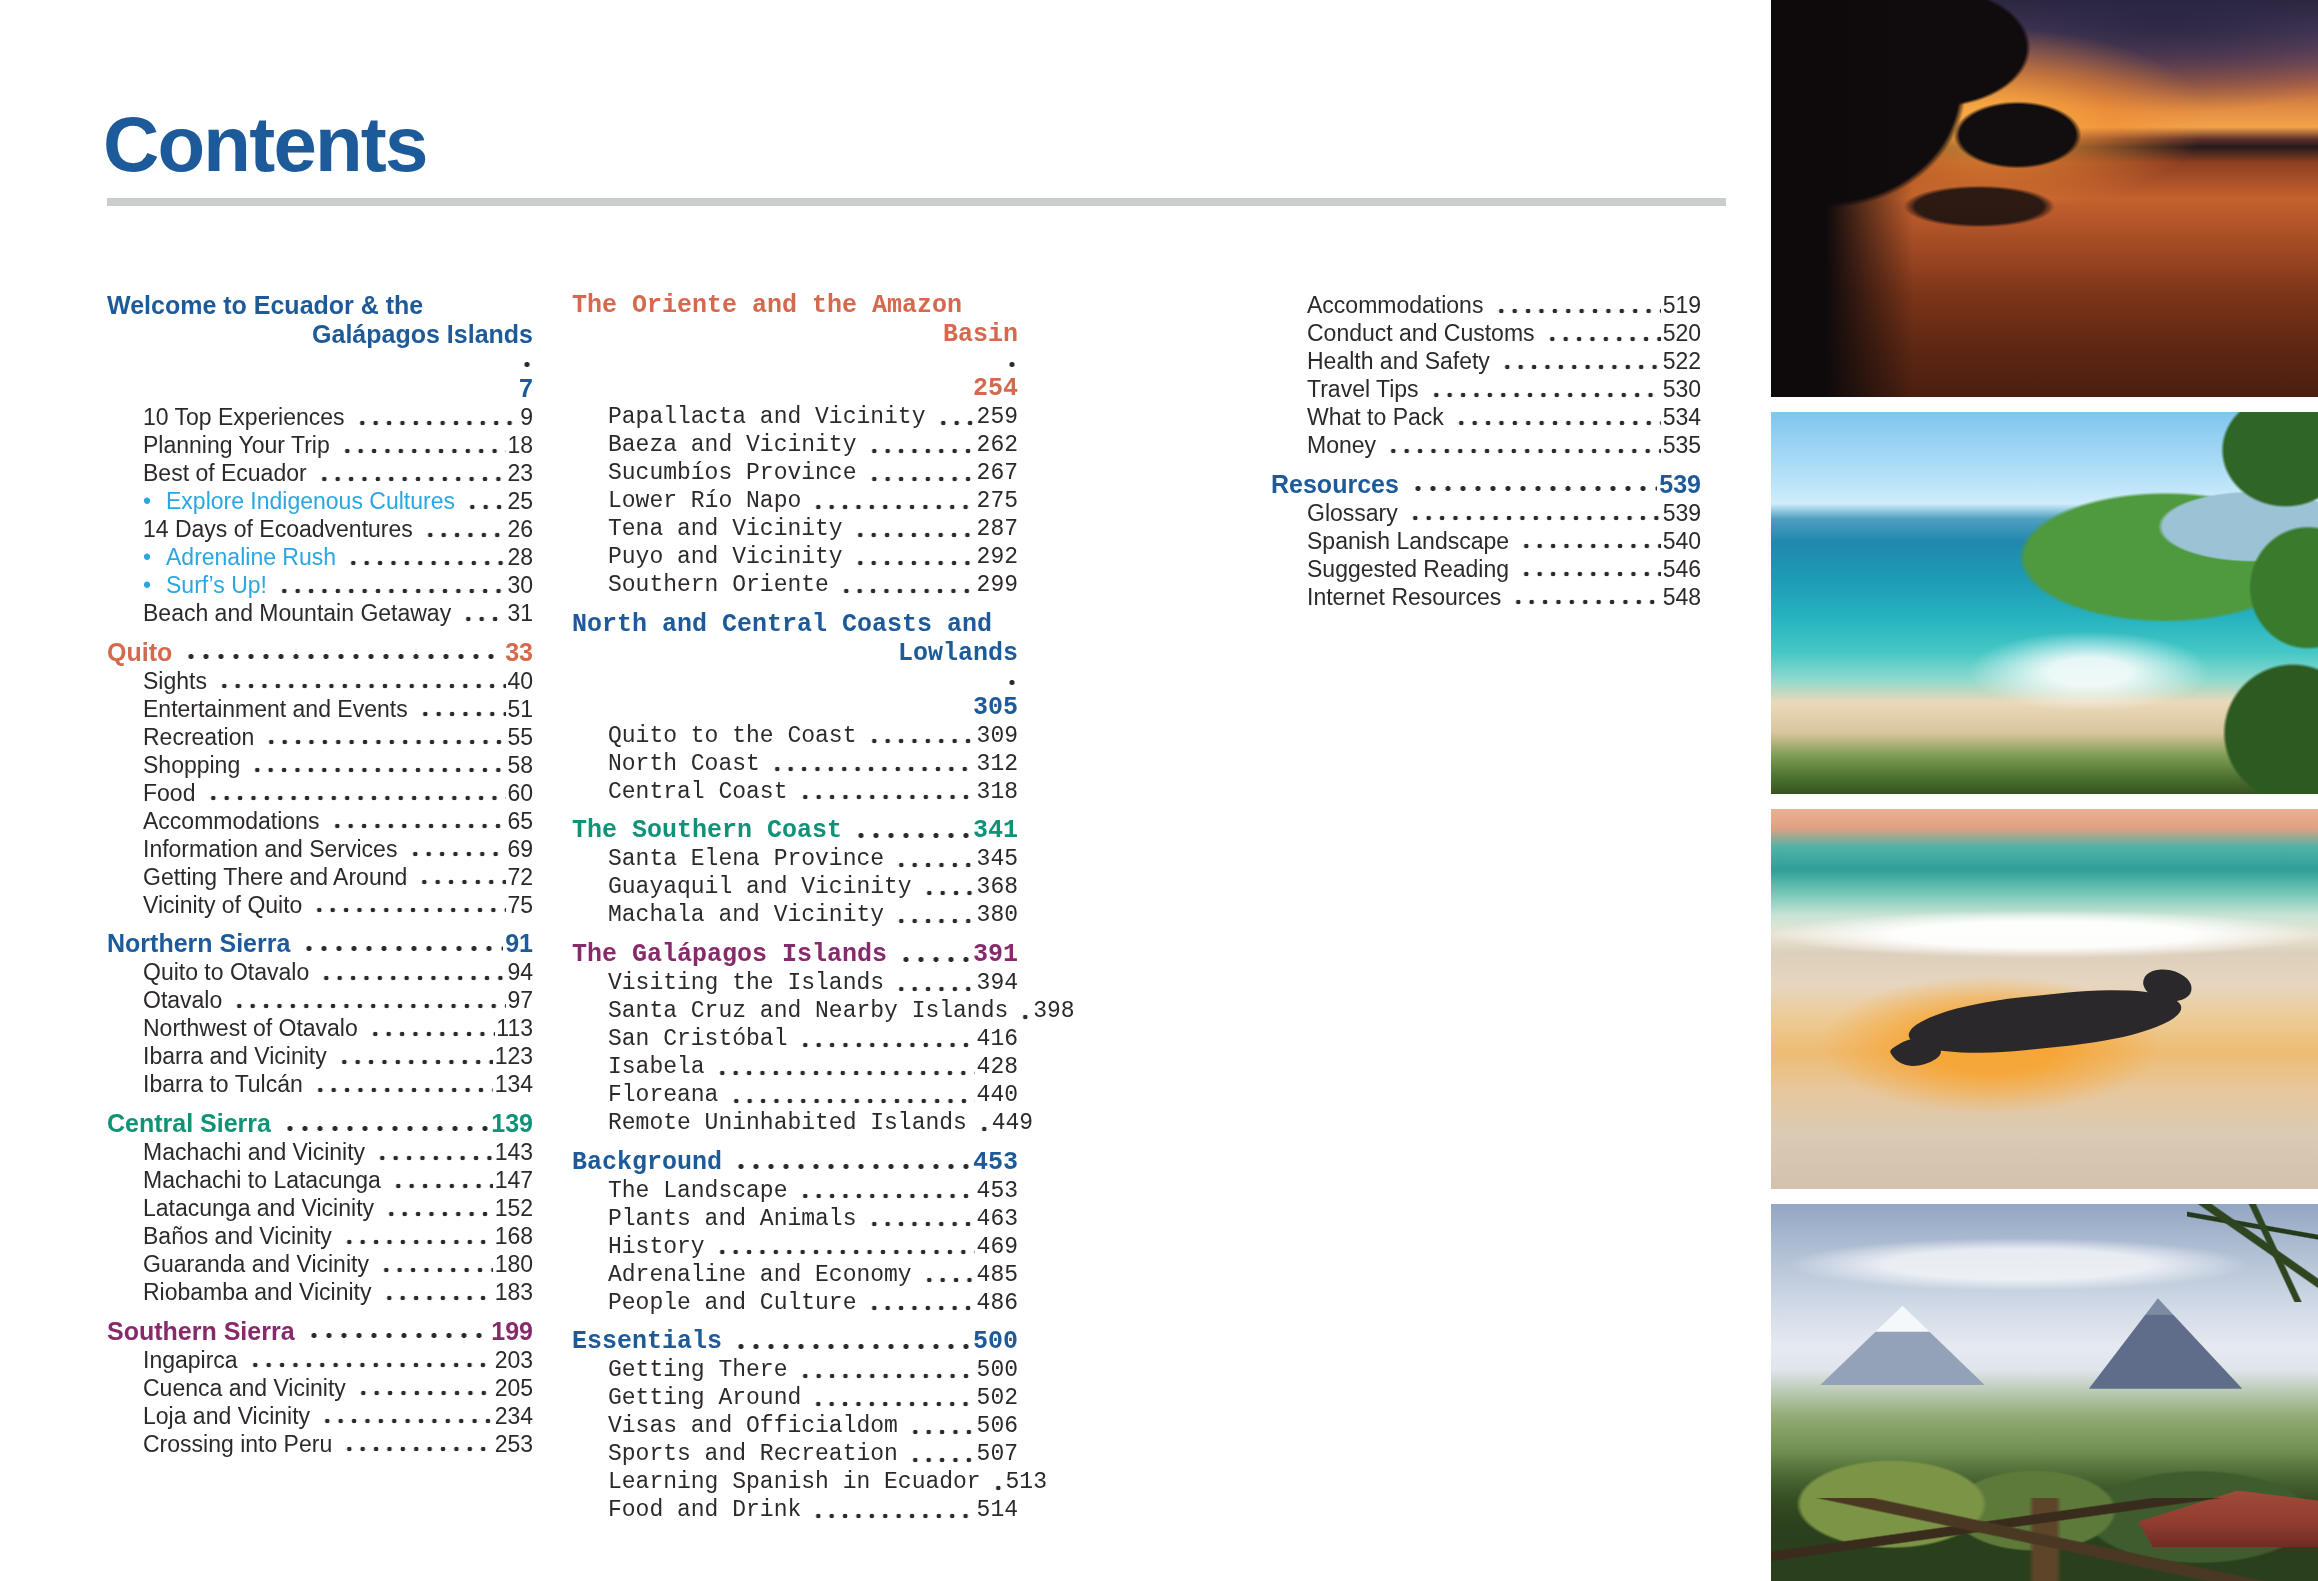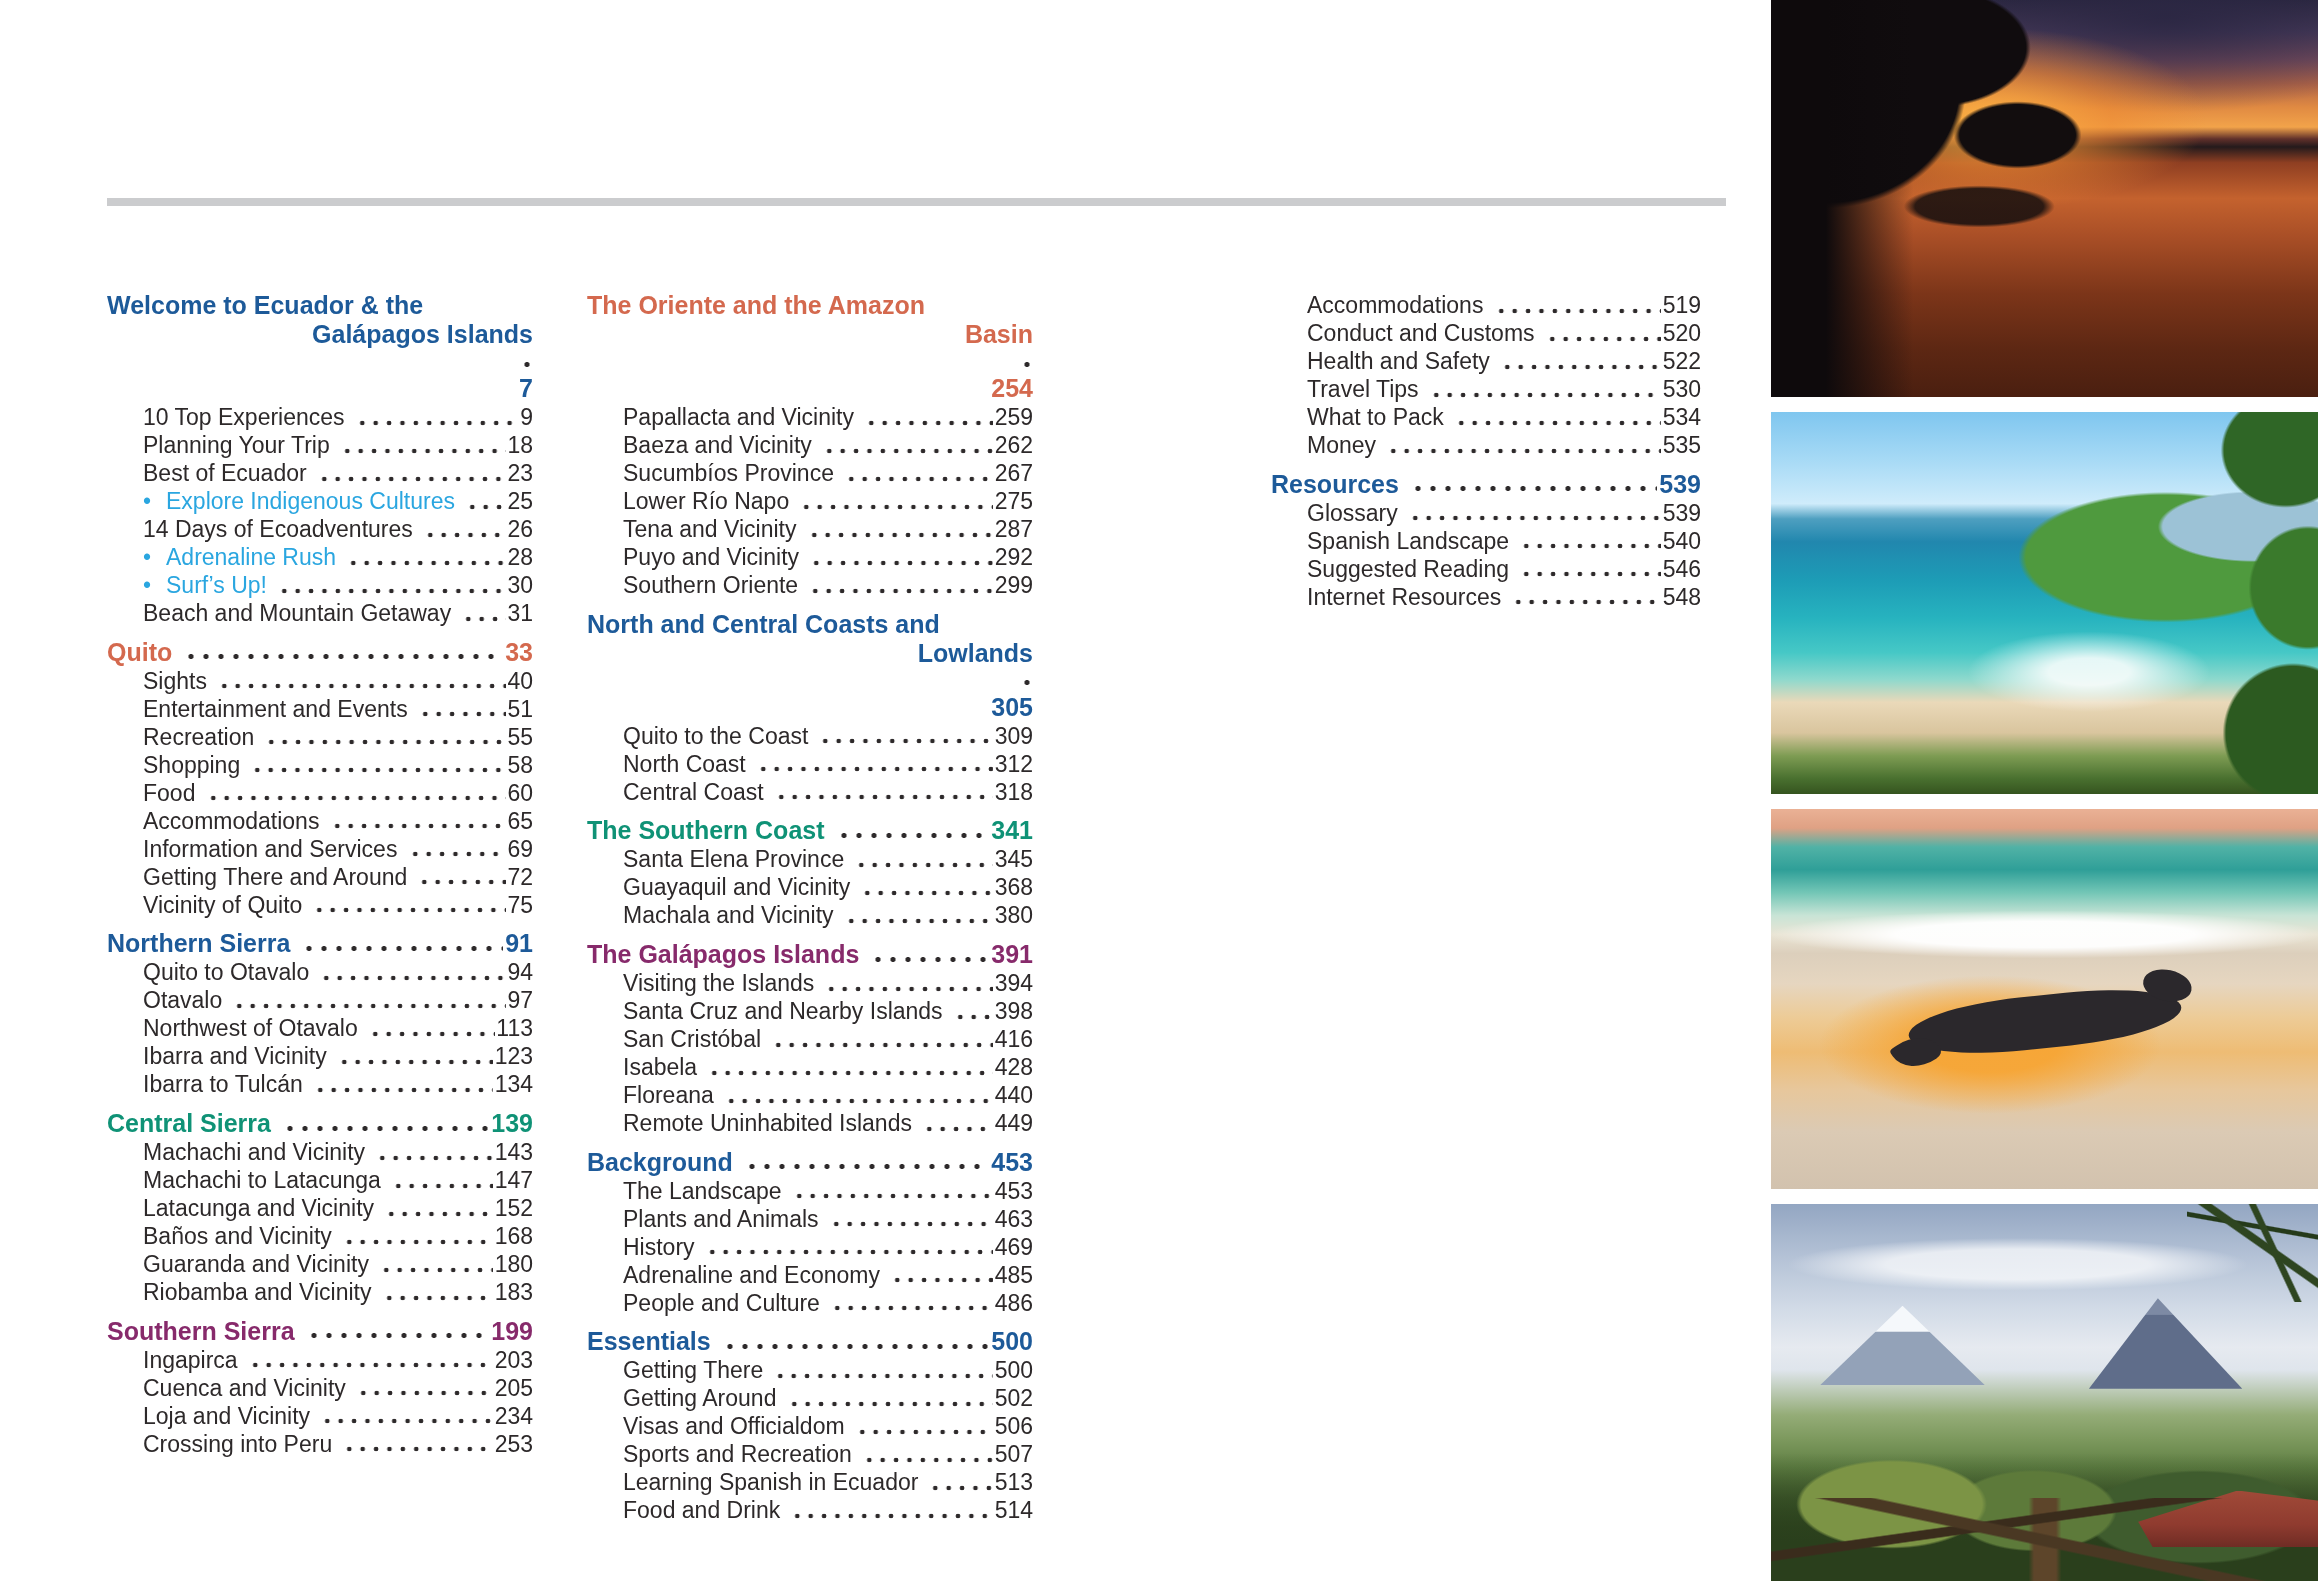--- a/index.html
+++ b/index.html
@@ -120,20 +120,21 @@
   .p4-palm { position:absolute; right:0; top:0; width:24%; height:26%;
     background:
       linear-gradient(35deg, rgba(0,0,0,0) 55%, #2e4520 56% 60%, rgba(0,0,0,0) 61%),
       linear-gradient(65deg, rgba(0,0,0,0) 60%, #2e4520 61% 64%, rgba(0,0,0,0) 65%),
       linear-gradient(10deg, rgba(0,0,0,0) 70%, #253a1a 71% 74%, rgba(0,0,0,0) 75%); }
 </style>
 </head>
 <body>
 
 <div class="page">
+  <h1 class="title">Contents</h1>
   <div class="rule"></div>
 
   <div class="col" style="left:107px; width:426px;">
       <div class="section">
         <div class="row head c-blue">
           <span class="label">Welcome to Ecuador &amp; the</span>
         </div>
         <div class="row head c-blue wrap">
           <span class="label">Galápagos Islands</span>
           <span class="leader"></span>
@@ -325,21 +326,21 @@
           <span class="leader"></span>
           <span class="pg">234</span>
         </div>
         <div class="row item">
           <span class="label">Crossing into Peru</span>
           <span class="leader"></span>
           <span class="pg">253</span>
         </div>
       </div>
     </div>
-  <div class="col" style="left:587px; width:446px;">
+  <div class="col" style="left:572px; width:446px;font-family:Liberation Mono, monospace;">
       <div class="section">
         <div class="row head c-orange">
           <span class="label">The Oriente and the Amazon</span>
         </div>
         <div class="row head c-orange wrap">
           <span class="label">Basin</span>
           <span class="leader"></span>
           <span class="pg">254</span>
         </div>
         <div class="row item">

